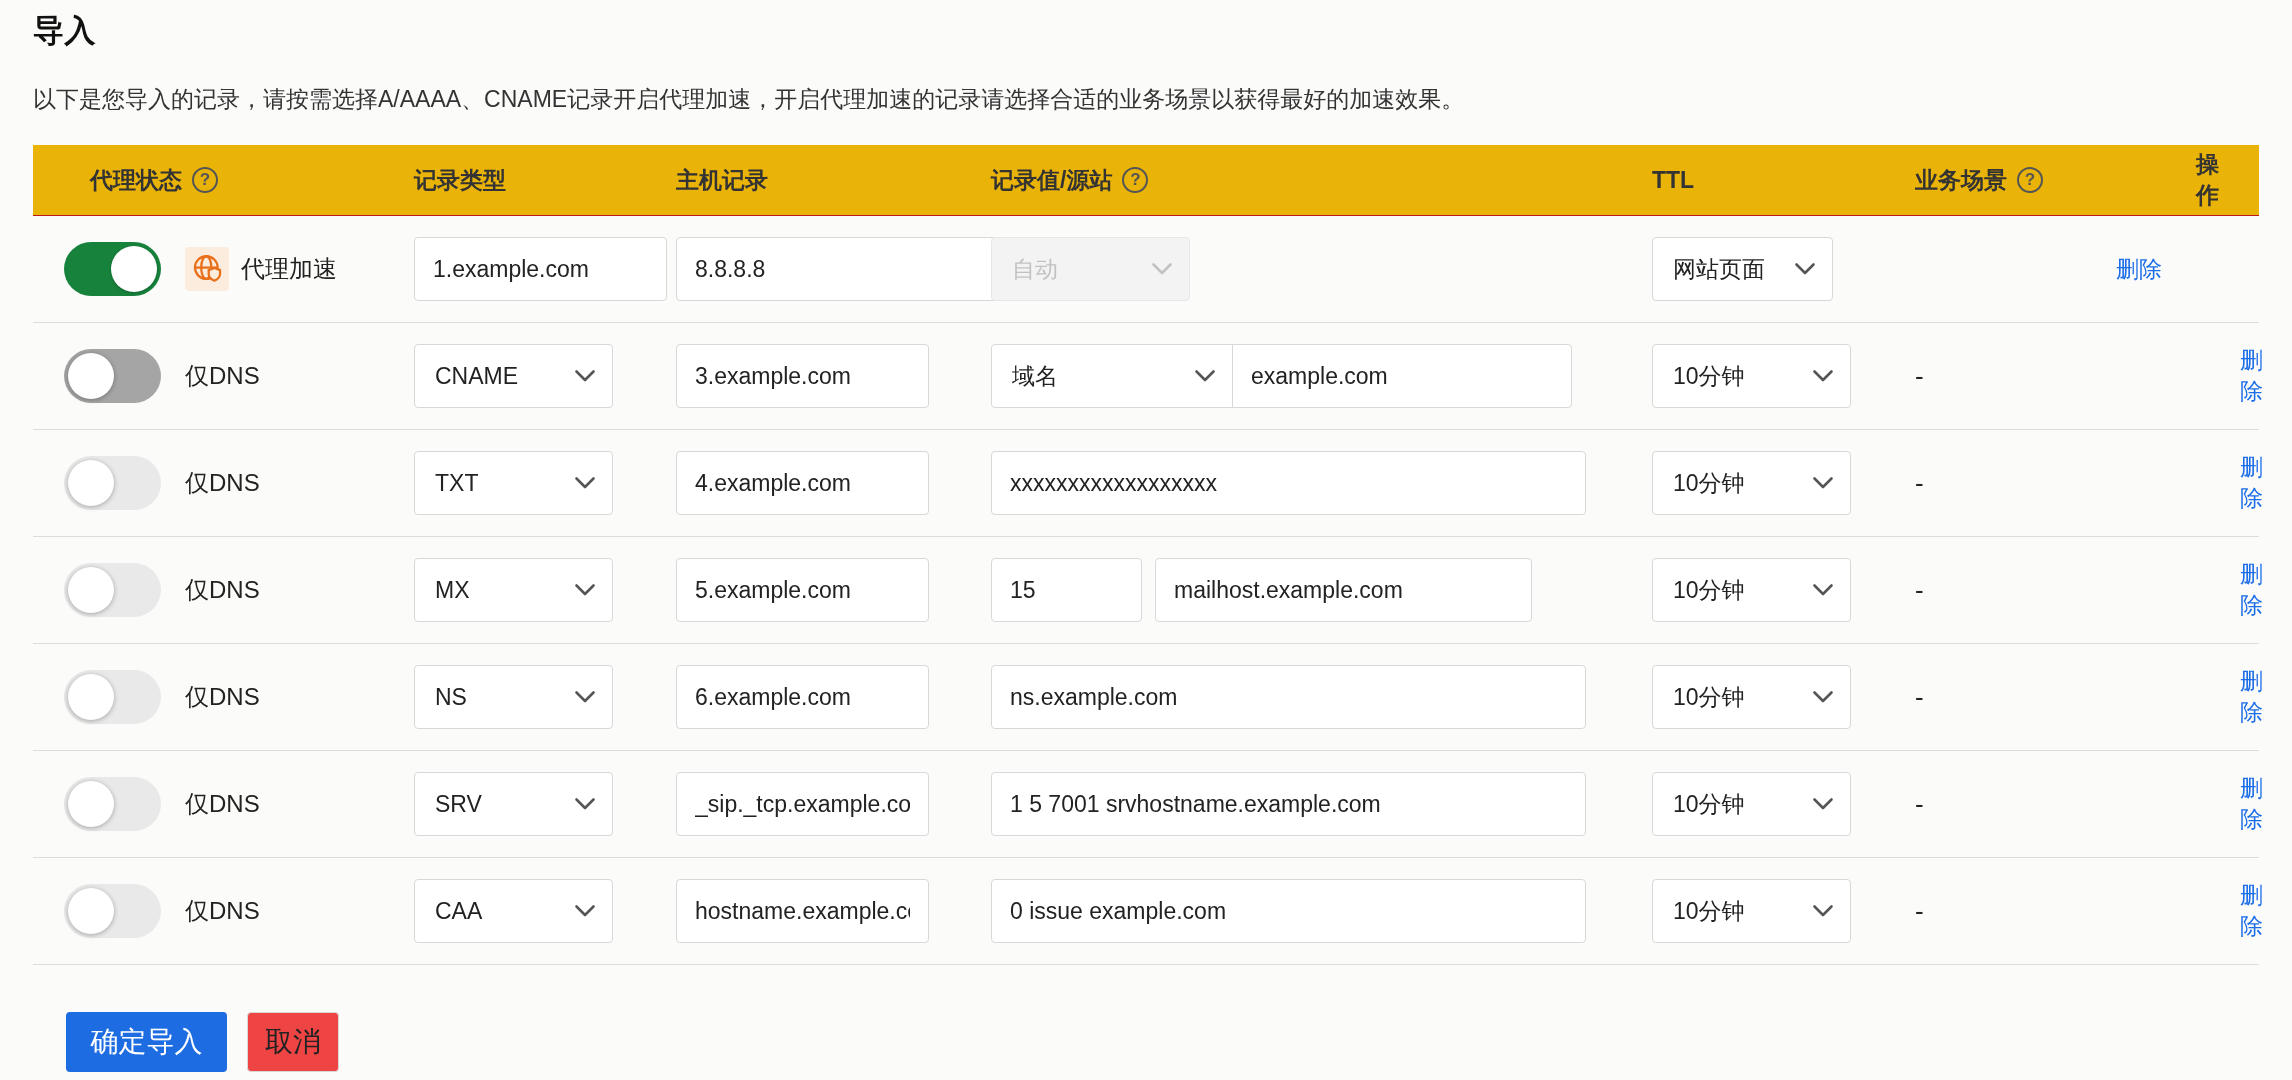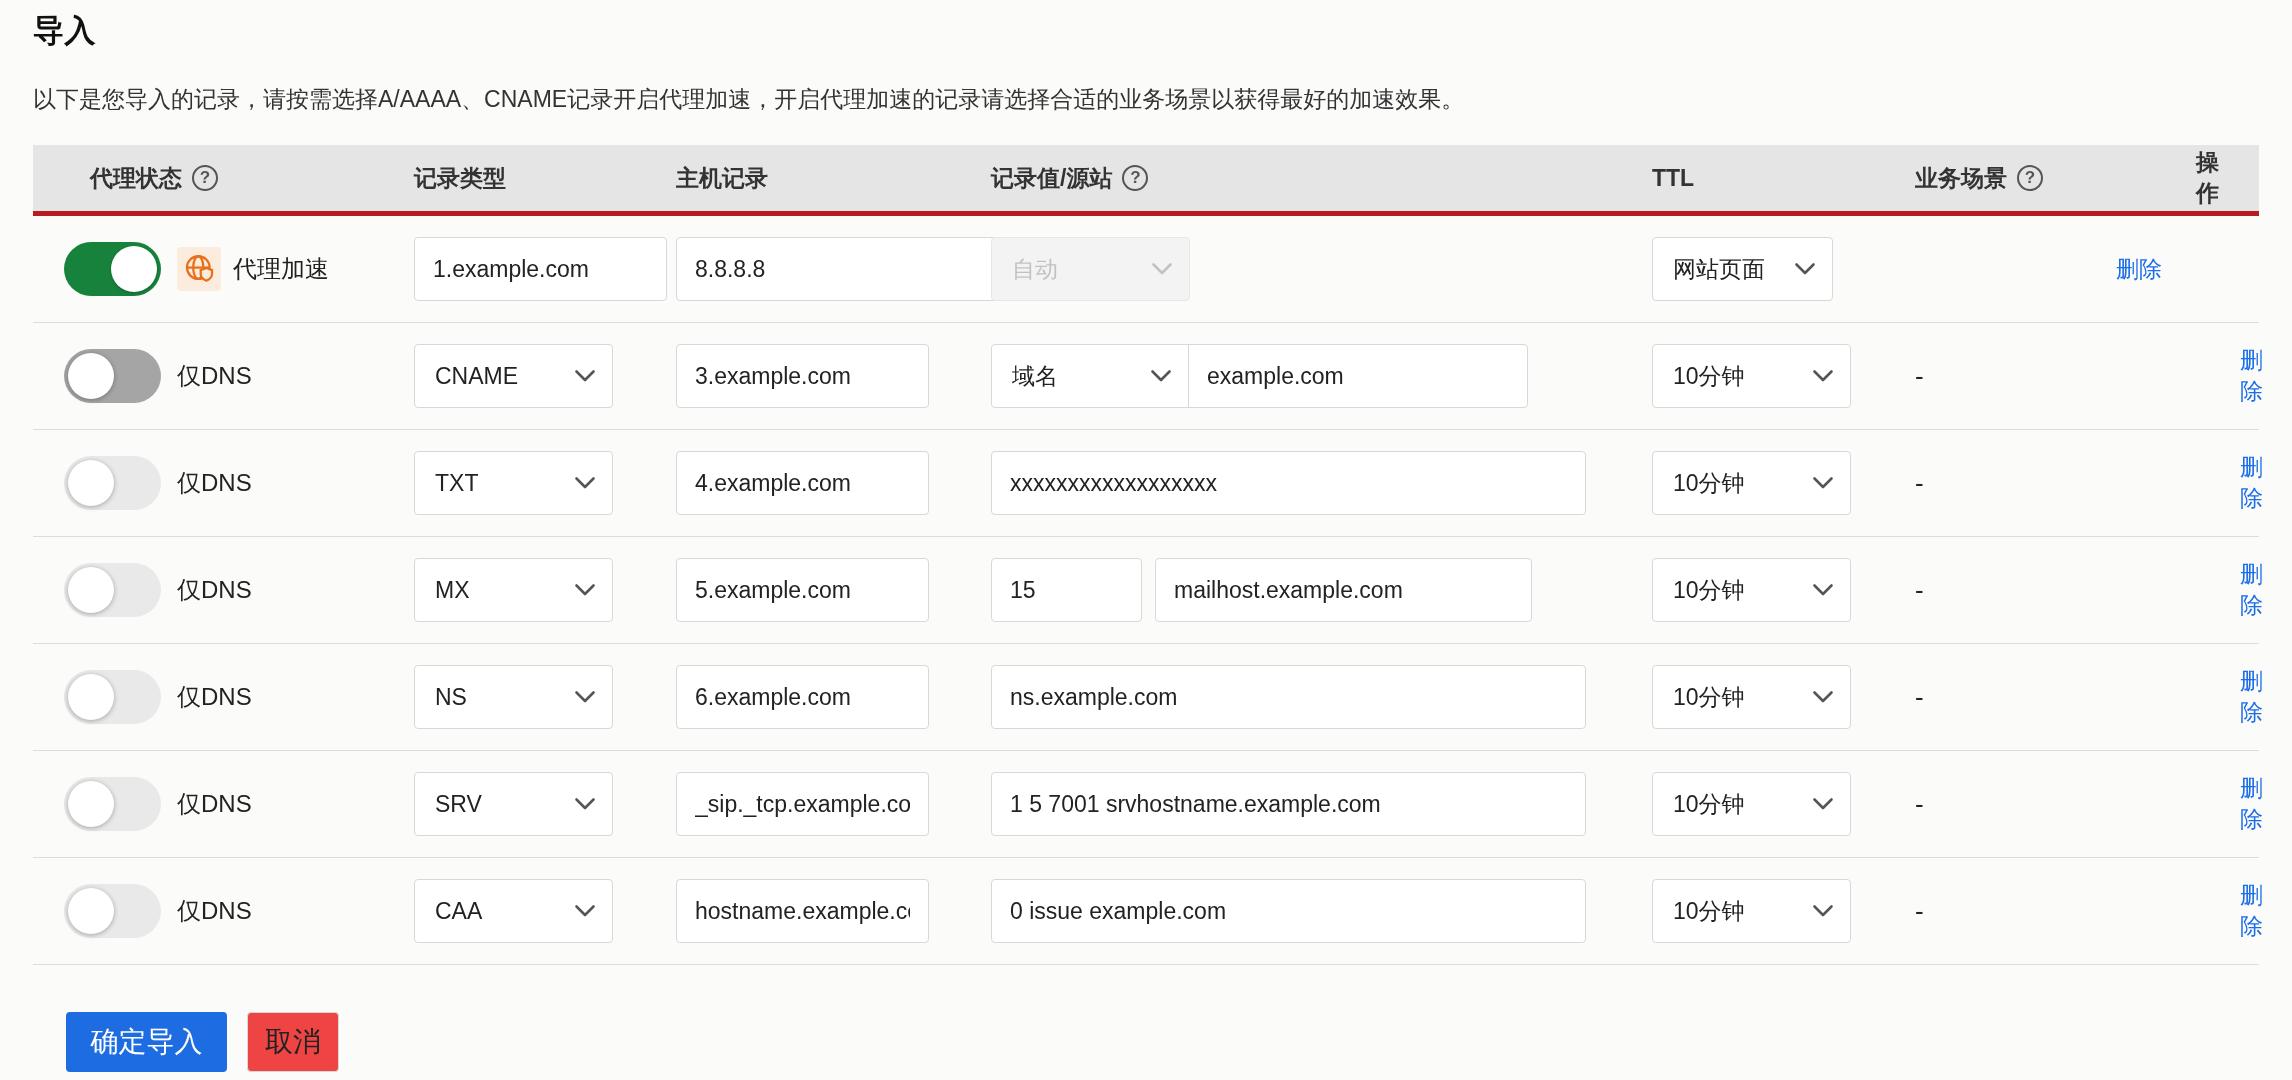--- a/index.html
+++ b/index.html
@@ -14,34 +14,34 @@
   .page-title { font-size:31px; font-weight:700; color:#111; letter-spacing:.5px; }
   .page-desc { margin-top:32px; font-size:23px; color:#333; }
 
   .import-table { margin-top:30px; width:2226px; }
   .grid-row {
     display:grid;
     grid-template-columns:381px 262px 315px 661px 263px 281px 1fr;
     align-items:center;
   }
   .table-header {
-    height:71px; background:#e5e5e5; font-size:23px; font-weight:700; color:#333;
-    border-bottom:5px solid #b91c1c;
+    height:71px; background:#eab308; font-size:23px; font-weight:700; color:#333;
+    border-bottom:1px solid #b91c1c;
   }
   .table-header .hcell { display:flex; align-items:center; gap:10px; }
   .hcell.c1 { padding-left:57px; }
   .hcell.c7 { justify-content:flex-end; padding-right:36px; }
   .help-icon {
     width:26px; height:26px; border:2px solid #555; border-radius:50%;
     display:inline-flex; align-items:center; justify-content:center;
     font-size:17px; font-weight:700; color:#555; cursor:pointer; flex:0 0 auto;
   }
   .body-row { height:107px; border-bottom:1px solid #dcdcdc; background:transparent; }
   .cell { display:flex; align-items:center; }
-  .cell.c1 { padding-left:31px; gap:16px; }
+  .cell.c1 { padding-left:31px; gap:24px; }
   .cell.c7 { justify-content:flex-end; padding-right:34px;margin-left:44px; }
 
   
   .toggle { position:relative; width:97px; height:54px; border-radius:27px; cursor:pointer; flex:0 0 auto; }
   .toggle .knob { position:absolute; top:4px; width:46px; height:46px; border-radius:50%; background:#fff; }
   .toggle.on { background:#17823c; }
   .toggle.on .knob { right:4px; box-shadow:0 1px 3px rgba(0,0,0,.25); }
   .toggle.off-dark { background:#a5a5a5; }
   .toggle.off-light { background:#e9e9e9; }
   .toggle.off-dark .knob, .toggle.off-light .knob { left:4px; box-shadow:0 1px 5px rgba(0,0,0,.3); }
@@ -57,21 +57,21 @@
     display:flex; align-items:center; justify-content:space-between;
     padding:0 16px 0 20px; font-size:23px; color:#222; cursor:pointer; flex:0 0 auto;
   }
   .sel.disabled { background:#f3f3f4; border-color:#e7e7e7; color:#c2c2c2; cursor:default;text-align:center; }
   .txt-input {
     height:64px; background:#fff; border:1px solid #d8d8d8; border-radius:4px;
     padding:0 18px; font-size:23px; color:#222; outline:none;
     font-family:"Liberation Sans","DejaVu Sans",sans-serif;
   }
   .w-type { width:199px; } .w-host { width:253px; } .w-full { width:595px; }
-  .w-vsel { width:198px; border-radius:4px 0 0 4px; }
+  .w-vsel { width:242px; border-radius:4px 0 0 4px; }
   .w-vinp { width:340px; border-radius:0 4px 4px 0; margin-left:-1px; }
   .w-mx1 { width:151px; } .w-mx2 { width:377px; margin-left:13px; }
   .w-ttl { width:199px; } .w-scene { width:181px; }
 
   .dash { font-size:26px; color:#222; }
   .delete-link { font-size:23px; color:#1b6de8; cursor:pointer; text-decoration:none; }
 
   .footer { margin-top:47px; margin-left:33px; display:flex; gap:20px; }
   .btn { height:60px; border-radius:4px; font-size:28px; display:inline-flex; align-items:center; justify-content:center; cursor:pointer; border:none; font-family:inherit; }
   .btn-primary { width:161px; background:#1d6ce2; color:#fff; }

